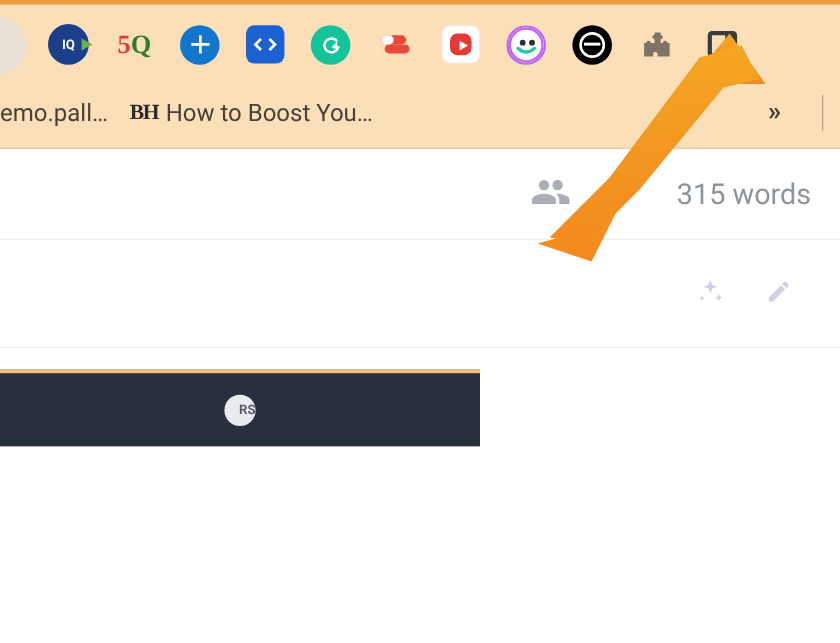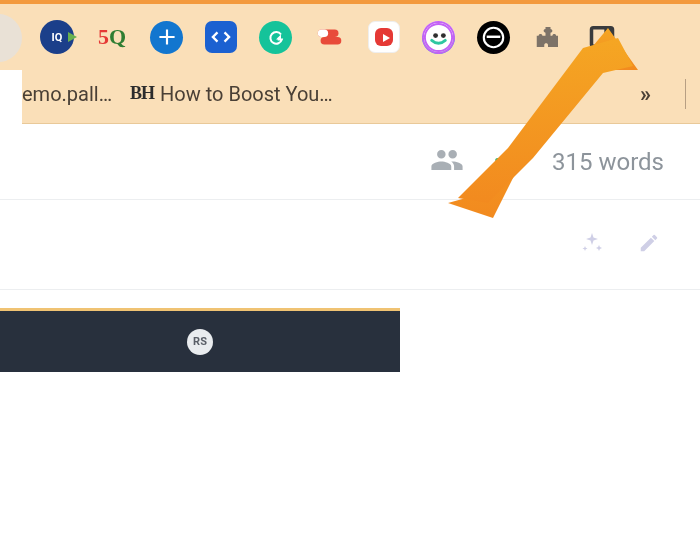--- a/index.html
+++ b/index.html
@@ -69,38 +69,37 @@
   .bm-bar {
     background: #fadfb8;
     height: 54px;
     display: flex;
     align-items: center;
     padding: 0 14px 6px 0;
     gap: 18px;
     font-size: 20px;
     color: #4a4036;
     border-bottom: 1px solid #e9c999;
-    margin-left: 22px;
   }
   .bm-item { display:flex; align-items:center; gap:6px; cursor:pointer; white-space:nowrap; }
   .bm-item.first { margin-left: 0; }
   .bh-ico { font-family: "Times New Roman", serif; font-weight:700; color:#2c2c2c; letter-spacing:-1px; font-size:18px; }
   .bm-spacer { flex:1; }
   .bm-more { font-size:22px; color:#4a4036; font-weight:700; cursor:pointer; padding:0 6px; }
   .bm-divider { width:1px; height:30px; background:#b79f83; margin-left:10px; }
 
   
   .status-row {
     height: 76px;
     border-bottom: 1px solid #eceef0;
     display:flex;
     align-items:center;
     justify-content:flex-end;
     gap: 28px;
-    padding-right: 36px;
+    padding-right: 24px;
   }
   .people-icon { color:#a9afb5; }
   .check-icon { color:#2fb765; }
   .word-count { color:#8d949b; font-size:24px; }
 
   
   .tool-row {
     height: 90px;
     border-bottom: 1px solid #eceef0;
     display:flex;
@@ -117,21 +116,21 @@
     width: 400px;
     height: 64px;
     background: #28303d;
     border-top: 3px solid #f0c373;
     display:flex;
     align-items:center;
     justify-content:center;
     filter: blur(0.6px);
   }
   .dark-strip .dot {
-    width: 26px; height:26px; border-radius:50%; background:#e9ecef; display:flex; align-items:center; justify-content:center;
+    width: 26px; height:26px; border-radius:50%; background:#e9ecef; display:flex; align-items:center; justify-content:flex-end;
     font-size:11px; color:#5a5f68; font-weight:700;
   }
 
   
   .arrow-wrap {
     position:absolute;
     left: 438px;
     top: 28px;
     width: 200px;
     height: 190px;

